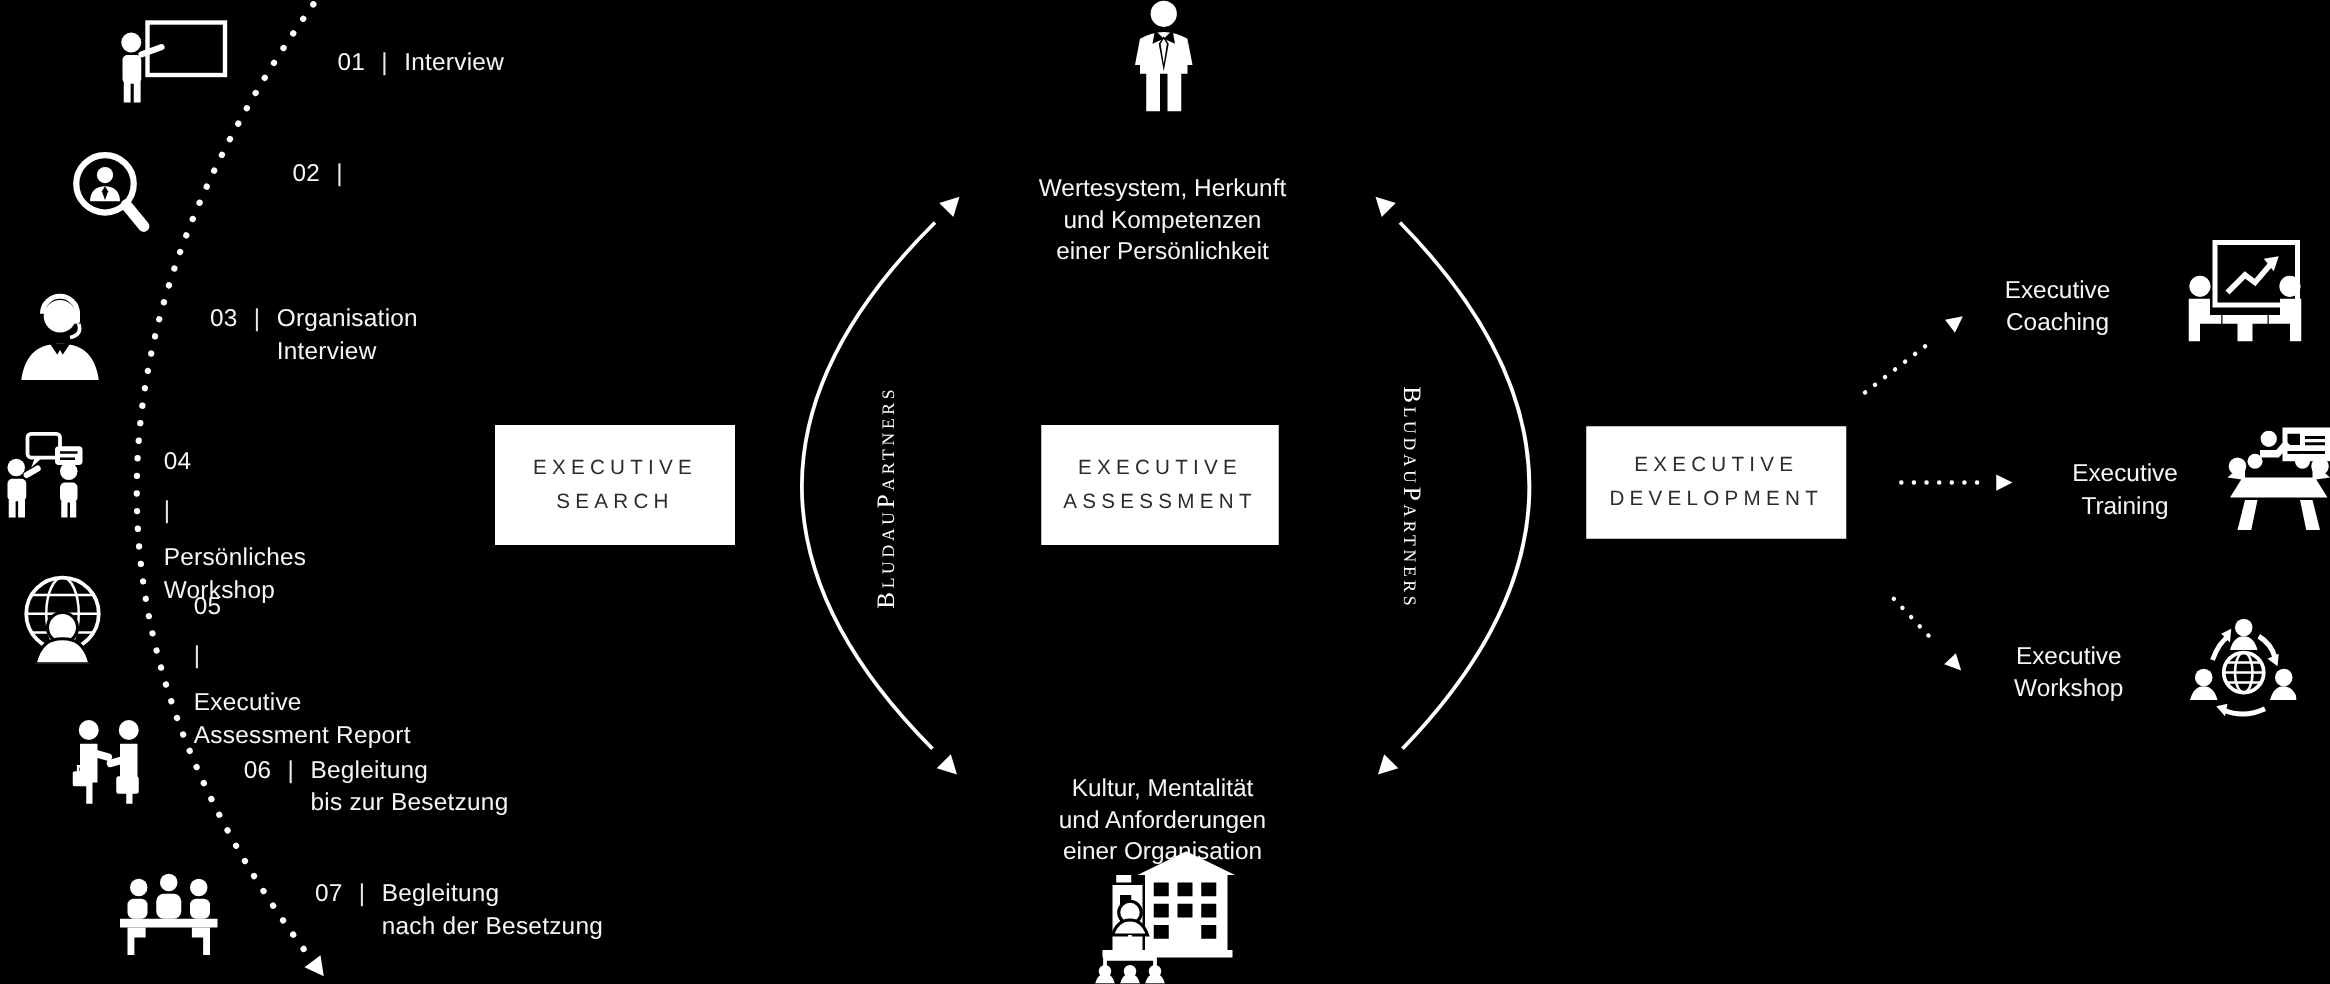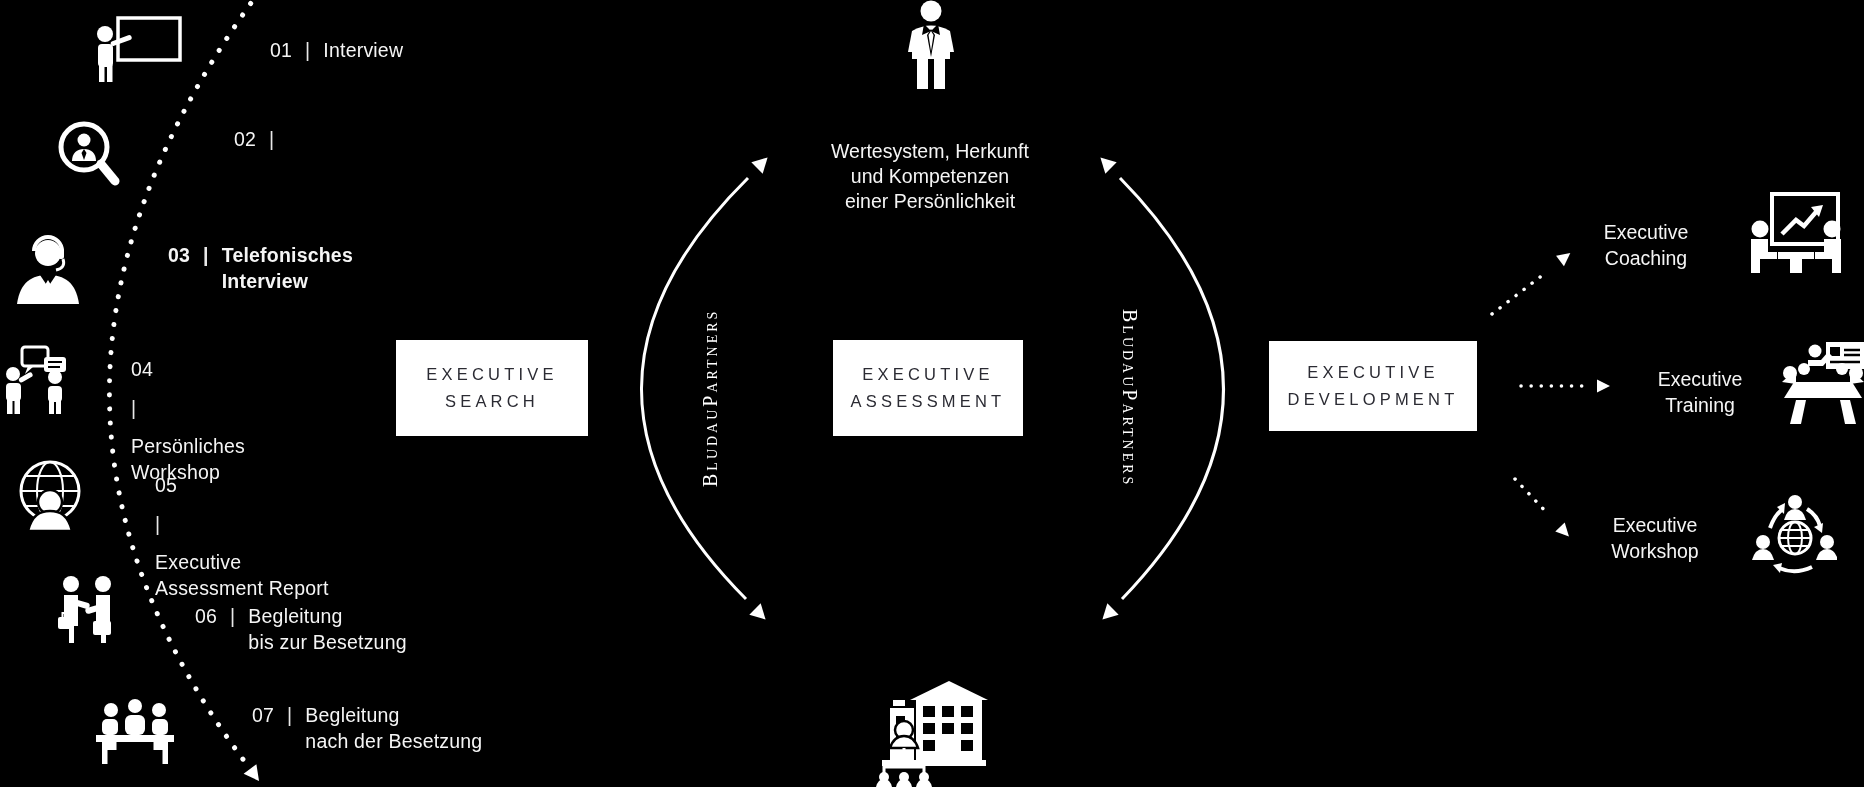--- a/index.html
+++ b/index.html
@@ -8,21 +8,21 @@
   .abs{position:absolute;}
   .ml{white-space:pre-line;}
   svg{display:block;}
 
   
   .step{position:absolute;display:flex;gap:13px;font-size:19.5px;line-height:25.5px;
         letter-spacing:.2px;color:#f5f5f5;}
   .step .sep{opacity:.95;}
   .s1{left:270px;top:38px;}
   .s2{left:206px;top:127px;margin-left:28px;}
-  .s3{left:168px;top:243px;font-weight:bold;}
+  .s3{left:168px;top:243px;}
   .s4{left:131px;top:357px;flex-direction:column;}
   .s5{left:155px;top:473px;flex-direction:column;}
   .s6{left:195px;top:604px;}
   .s7{left:252px;top:703px;}
 
   
   .pillar{position:absolute;background:#fff;color:#2b2b33;display:flex;align-items:center;
           justify-content:center;text-align:center;font-size:16.5px;line-height:27px;
           letter-spacing:4.2px;white-space:pre-line;}
   .p-search{left:396px;top:340px;width:192px;height:96px;}
@@ -195,21 +195,21 @@
     <span class="sep">|</span>
     <span class="ml">Interview</span>
   </div>
   <div class="step s2">
     <span class="num">02</span>
     <span class="sep">|</span>
   </div>
   <div class="step s3">
     <span class="num">03</span>
     <span class="sep">|</span>
-    <span class="ml">Telefonisches
+    <span class="ml">Organisation
 Interview</span>
   </div>
   <div class="step s4">
     <span class="num">04</span>
     <span class="sep">|</span>
     <span class="ml">Persönliches
 Workshop</span>
   </div>
   <div class="step s5">
     <span class="num">05</span>
@@ -251,20 +251,23 @@
       <path d="M20,24 l7,7 -9,4 z" fill="#000"></path>
       <path d="M34,24 l-7,7 9,4 z" fill="#000"></path>
       <path d="M27,29 l4,6 -4,22 -4,-22 z" fill="#000"></path>
       <path d="M27,31 l2.5,4 -2.5,16 -2.5,-16 z" fill="#fff"></path>
     </svg>
   </span>
   <div class="ctext t-person">Wertesystem, Herkunft
 und Kompetenzen
 einer Persönlichkeit</div>
 
+  <div class="ctext t-org">Kultur, Mentalität
+und Anforderungen
+einer Organisation</div>
   <span class="icon i-org">
     <svg width="130" height="109" viewBox="0 0 130 109" fill="#fff">
       <polygon points="50,22 89,3 128,22"></polygon>
       <rect x="56" y="22" width="66" height="60"></rect>
       <rect x="63" y="28" width="12" height="11" fill="#000"></rect>
       <rect x="82" y="28" width="12" height="11" fill="#000"></rect>
       <rect x="101" y="28" width="12" height="11" fill="#000"></rect>
       <rect x="63" y="45" width="12" height="11" fill="#000"></rect>
       <rect x="82" y="45" width="12" height="11" fill="#000"></rect>
       <rect x="101" y="45" width="12" height="11" fill="#000"></rect>

